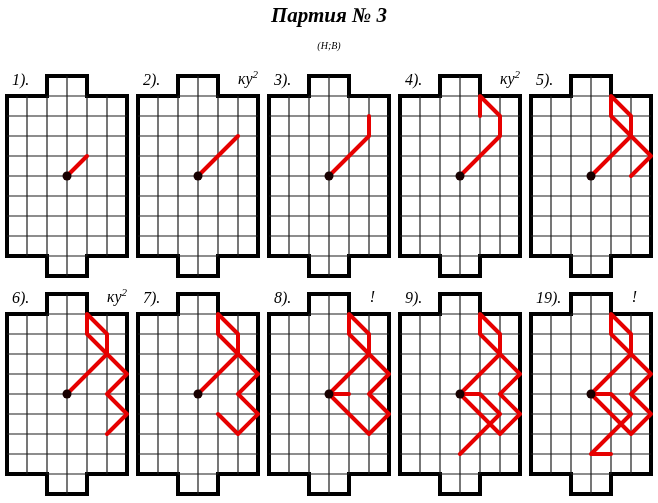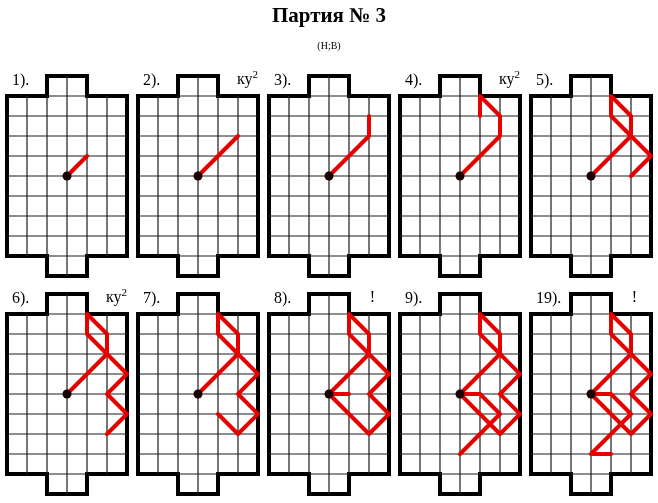--- a/index.html
+++ b/index.html
@@ -1,19 +1,20 @@
 <!DOCTYPE html>
 <html><head>
 <meta charset="utf-8">
 <style>
   html,body { margin:0; padding:0; background:#ffffff; }
   .page {
     position:relative; width:658px; height:503px; background:#ffffff;
     font-family:"Liberation Serif","DejaVu Serif",serif; color:#000;
     overflow:hidden;
+    font-style:italic;
   }
   .hdr { position:absolute; left:0; width:658px; text-align:center; }
   .hdr-title { top:3px; font-size:21px; font-weight:bold; }
   .hdr-gn { top:28px; font-size:20px; font-weight:bold; text-decoration:underline; }
   .hdr-players { top:40px; font-size:10px; }
   .board { position:absolute; width:130px; height:212px; }
   .board svg { position:absolute; left:0; top:2px; display:block; }
   .board-label { position:absolute; left:9px; top:1px; font-size:16px; white-space:nowrap; }
   .board-ann { position:absolute; right:6px; top:0px; font-size:16px; white-space:nowrap; }
   .board-ann.excl { right:20px; }

